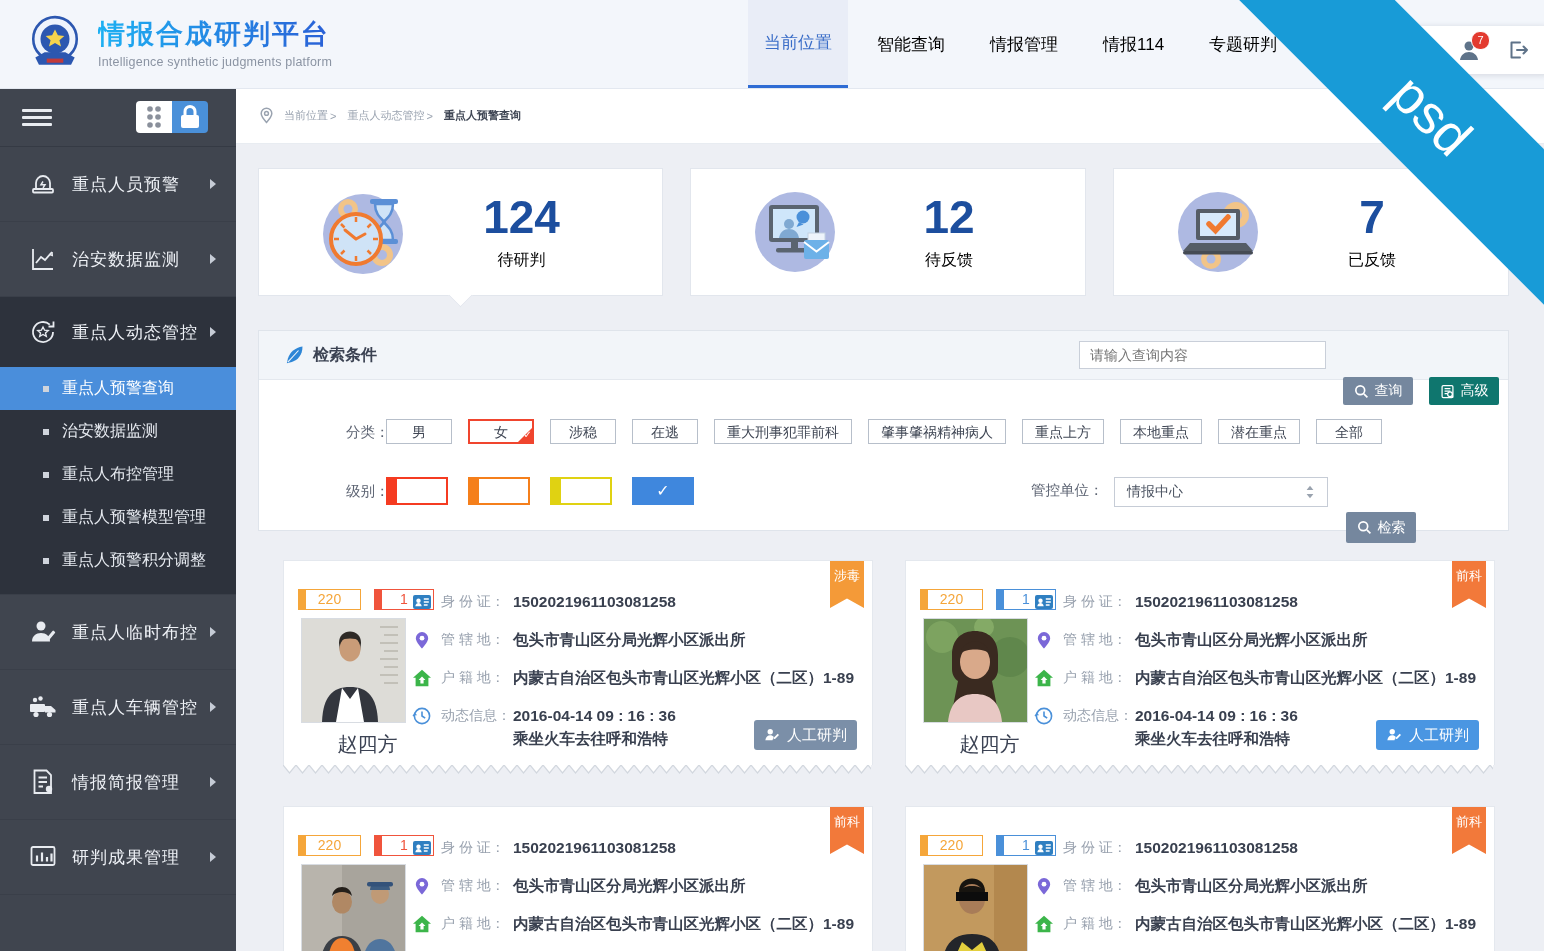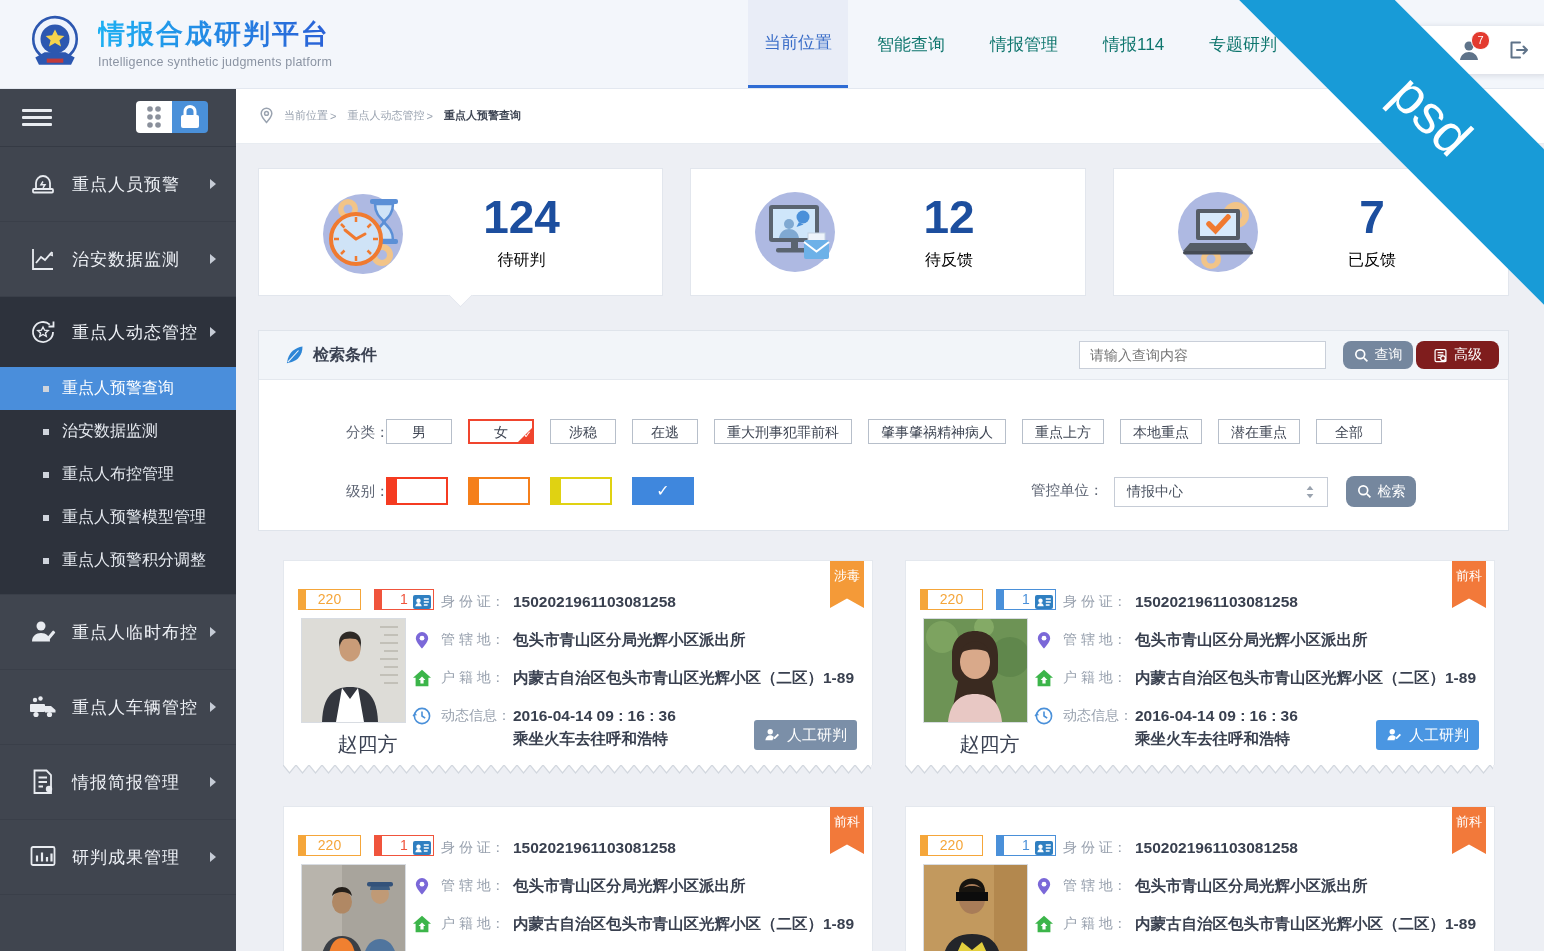--- a/index.html
+++ b/index.html
@@ -4,21 +4,21 @@
 <style>
   html,body{margin:0;padding:0;background:#fff;}
   .stage{position:relative;width:1544px;height:951px;overflow:hidden;background:#edeff4;font-family:"Liberation Sans",sans-serif;}
   
   .header{position:absolute;top:0;left:0;width:100%;height:88px;background:#f3f6fb;border-bottom:1px solid #e3e8f0;z-index:5;}
   .brand{position:absolute;left:26px;top:13px;display:flex;align-items:center;gap:14px;}
   .brand-logo{width:58px;height:58px;}
   .brand-title{font-size:27px;font-weight:bold;letter-spacing:2px;color:#2b7fd9;background:linear-gradient(90deg,#1db0f2,#2a5fd6);-webkit-background-clip:text;-webkit-text-fill-color:transparent;}
   .brand-sub{font-size:12.5px;color:#8b94a3;margin-top:3px;letter-spacing:.2px;}
   .nav{position:absolute;left:748px;top:0;height:100%;display:flex;}
-  .nav-tab{height:100%;display:flex;align-items:center;padding:0 16px;margin-right:13px;font-size:17px;color:#0f766e;cursor:pointer;box-sizing:border-box;white-space:nowrap;}
+  .nav-tab{height:100%;display:flex;align-items:center;padding:0 16px;margin-right:13px;font-size:17px;color:#000000;cursor:pointer;box-sizing:border-box;white-space:nowrap;}
   .nav-tab.active{background:#e9edf7;color:#3a6dc8;border-bottom:3px solid #2f6cd4;}
   .header-pill{position:absolute;right:-10px;top:26px;width:170px;height:48px;background:#fff;border-radius:10px;box-shadow:0 1px 6px rgba(60,70,90,.18);display:flex;align-items:center;justify-content:space-evenly;}
   .hp-icon{width:24px;height:24px;position:relative;cursor:pointer;}
   .hp-badge{position:absolute;top:-7px;right:-9px;min-width:17px;height:17px;border-radius:9px;background:#e33a2f;color:#fff;font-size:11px;line-height:17px;text-align:center;border:1px solid #fff;}
   
   .psd{position:absolute;left:1032px;top:60px;width:800px;height:110px;background:#189bd7;transform:rotate(45deg);z-index:60;display:flex;align-items:center;justify-content:center;}
   .psd span{color:#fff;font-size:54px;}
   
   .sidebar{position:absolute;left:0;top:88px;width:236px;bottom:0;background:#40454f;z-index:3;}
   .sidebar-top{height:58px;border-bottom:1px solid #353a44;display:flex;align-items:center;}
@@ -54,23 +54,23 @@
   .stat-text{flex:1;display:flex;flex-direction:column;align-items:center;margin-right:30px;}
   .stat-value{font-size:46px;font-weight:bold;color:#1c4e9e;line-height:1;}
   .stat-label{font-size:16px;color:#000000;margin-top:10px;}
   .notch{position:absolute;left:50%;bottom:-9px;margin-left:-9px;width:16px;height:16px;background:#fff;border-right:1px solid #e2e6ed;border-bottom:1px solid #e2e6ed;transform:rotate(45deg);}
   
   .filter{position:absolute;left:22px;top:187px;width:1251px;height:201px;background:#fff;border:1px solid #dfe4eb;box-sizing:border-box;}
   .filter-head{height:48px;background:#f2f5f9;border-bottom:1px solid #e4e8ee;position:relative;}
   .quill{position:absolute;left:26px;top:14px;width:20px;height:20px;}
   .filter-title{position:absolute;left:54px;top:14px;font-size:16px;font-weight:bold;color:#3b4252;}
   .search-input{position:absolute;right:182px;top:10px;width:247px;height:28px;border:1px solid #c9cfd9;padding:0 10px;font-size:14px;color:#444;box-sizing:border-box;background:#fff;font-family:"Liberation Sans",sans-serif;}
-  .btn{display:flex;align-items:center;justify-content:center;gap:6px;color:#fff;font-size:14px;border-radius:8px;cursor:pointer;box-sizing:border-box;}
+  .btn{display:flex;align-items:center;justify-content:center;gap:6px;color:#fff;font-size:14px;border-radius:2px;cursor:pointer;box-sizing:border-box;margin-top:36px;}
   .btn-query{position:absolute;right:95px;top:10px;width:70px;height:28px;background:#75879e;}
-  .btn-adv{position:absolute;right:9px;top:10px;width:83px;height:28px;background:#7f1d1d;}
+  .btn-adv{position:absolute;right:9px;top:10px;width:70px;height:28px;background:#0f766e;}
   .btn .bicon{width:15px;height:15px;}
   .flabel{position:absolute;font-size:14.5px;color:#5c6372;line-height:26px;}
   .flabel1{left:87px;top:88px;}
   .flabel2{left:87px;top:147px;}
   .cat-list{position:absolute;left:127px;top:88px;display:flex;}
   .cat-btn{min-width:66px;padding:0 12px;height:25px;line-height:25px;border:1px solid #b7bfca;color:#3f4654;font-size:14px;text-align:center;margin-right:16px;position:relative;cursor:pointer;background:#fff;box-sizing:border-box;white-space:nowrap;}
   .cat-btn.selected{border:2px solid #f0452e;line-height:23px;}
   .cat-btn.selected::after{content:"";position:absolute;right:-1px;bottom:-1px;border-left:16px solid transparent;border-bottom:16px solid #f0452e;}
   .cat-btn.selected::before{content:"\2713";position:absolute;right:0;bottom:-4px;color:#fff;font-size:10px;z-index:2;}
   .level-list{position:absolute;left:127px;top:146px;display:flex;}

